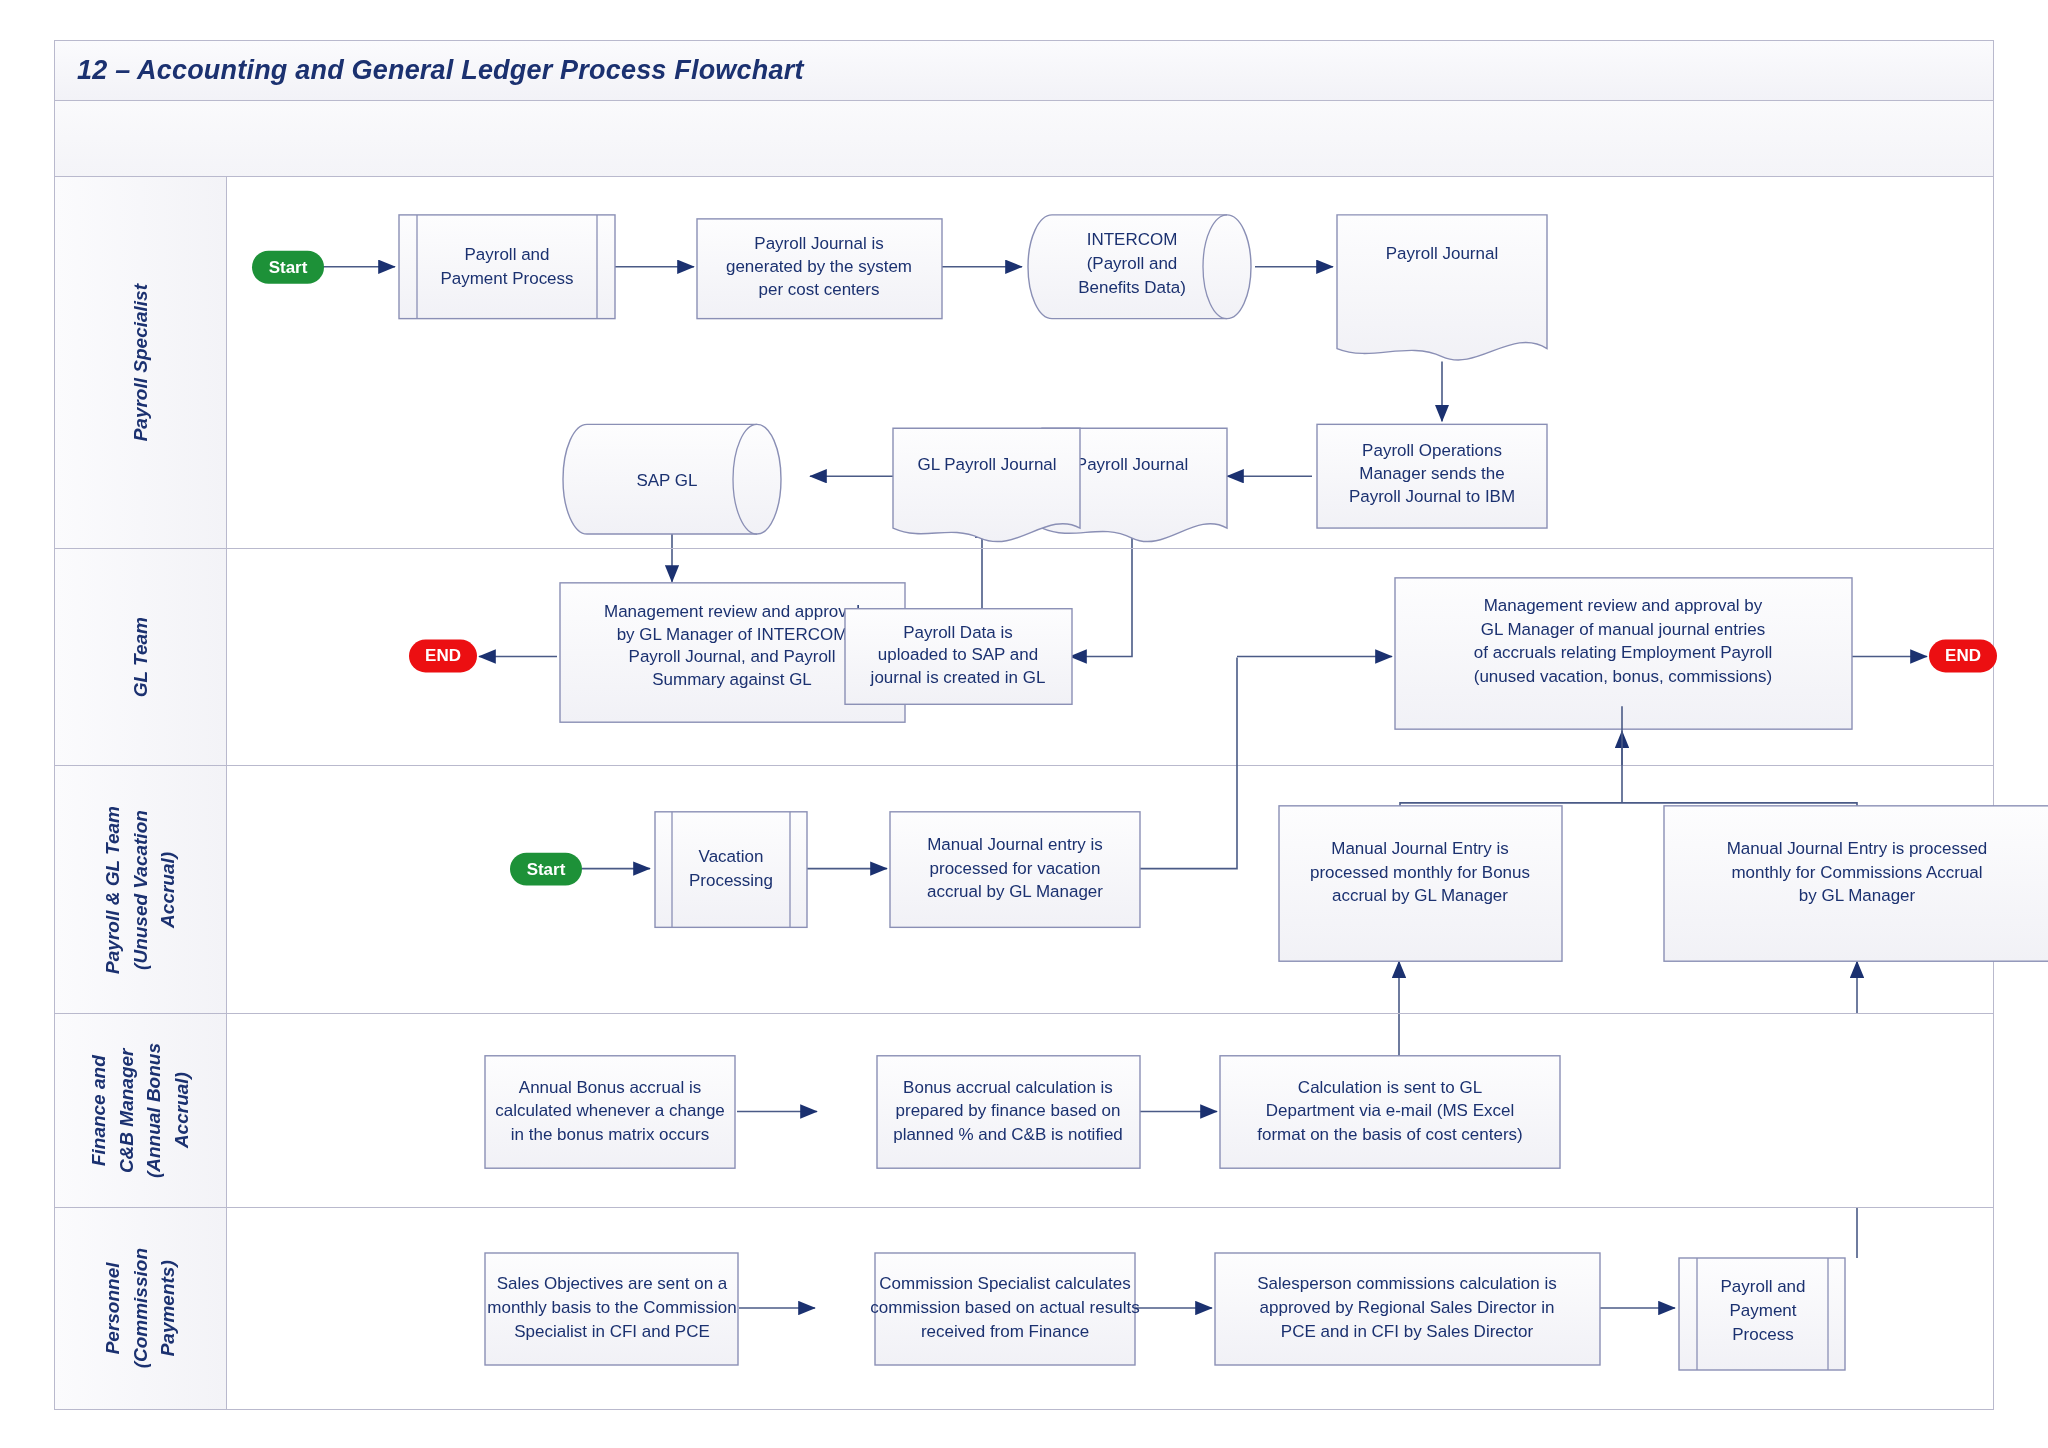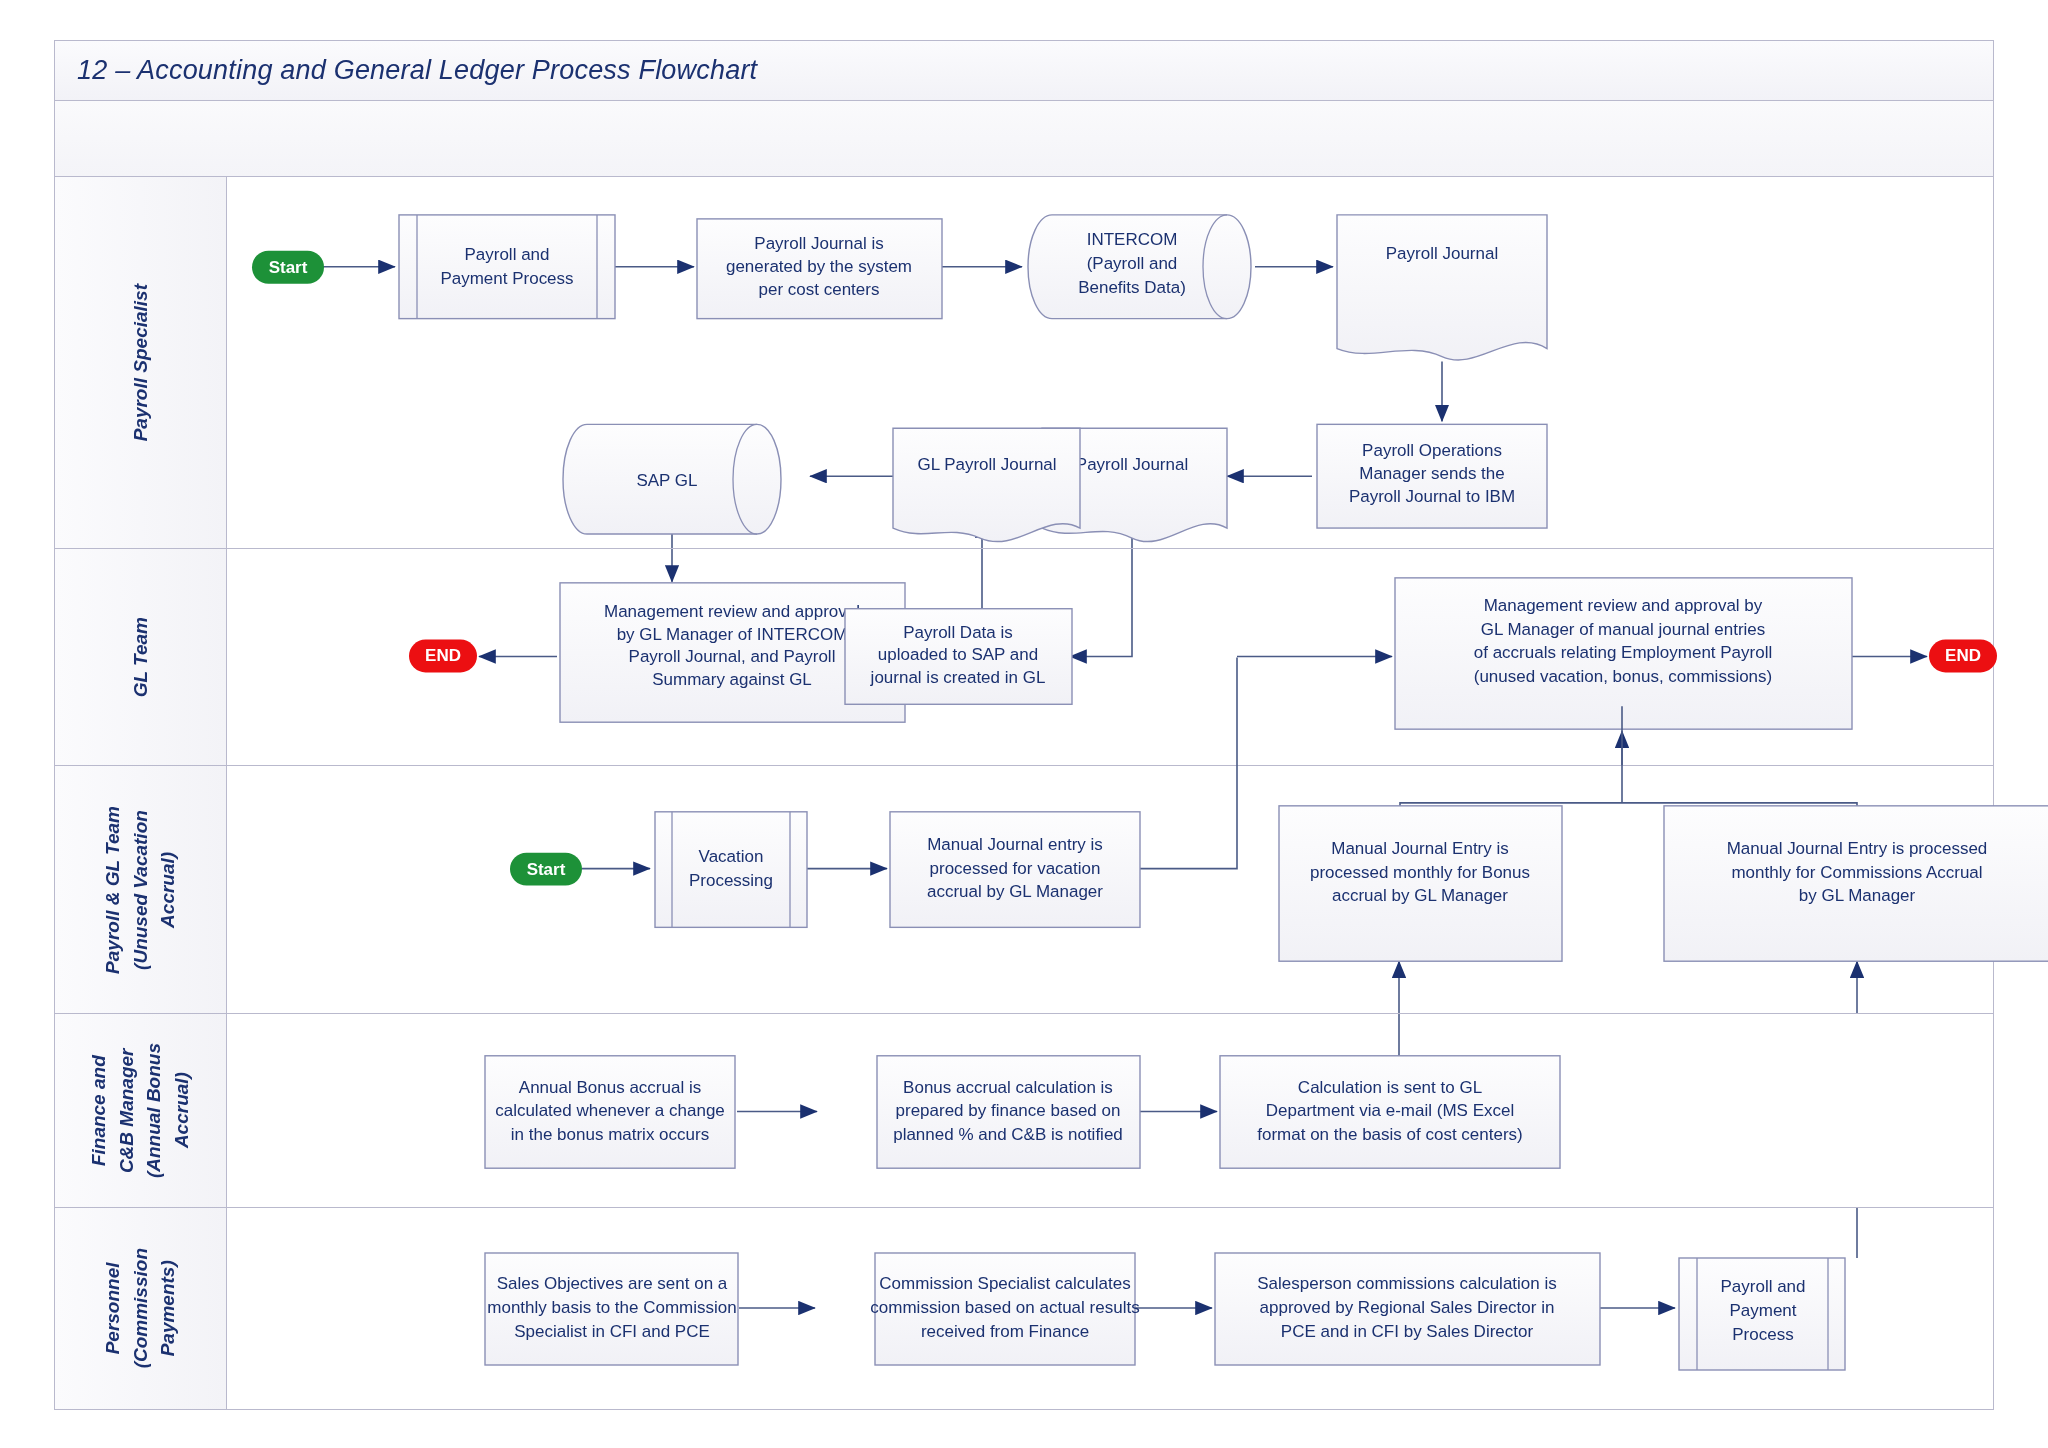--- a/index.html
+++ b/index.html
@@ -7,21 +7,21 @@
   #page{position:relative;width:2048px;height:1448px;background:#ffffff;overflow:hidden;}
 
   
   #frame{position:absolute;left:54px;top:40px;width:1940px;height:1370px;
          border:1px solid #b9b9cd;background:#ffffff;box-sizing:border-box;}
 
   
   #title-band{position:absolute;left:55px;top:41px;width:1938px;height:60px;
      background:linear-gradient(to bottom,#fbfbfd 0%,#f2f2f7 100%);
      border-bottom:1px solid #b9b9cd;box-sizing:border-box;display:flex;align-items:center;}
-  #title-text{font-family:"Liberation Sans",sans-serif;font-weight:normal;font-style:italic;
+  #title-text{font-family:"Liberation Sans",sans-serif;font-weight:bold;font-style:italic;
      font-size:27px;color:#1b3170;letter-spacing:.2px;padding-left:22px;white-space:nowrap;}
 
   
   #sub-band{position:absolute;left:55px;top:101px;width:1938px;height:76px;
      background:linear-gradient(to bottom,#fafafc 0%,#f4f4f8 100%);
      border-bottom:1px solid #b9b9cd;box-sizing:border-box;}
 
   .lane{position:absolute;left:55px;width:1938px;box-sizing:border-box;
         border-bottom:1px solid #b9b9cd;}
   .lane-header{position:absolute;left:0;top:0;width:172px;height:100%;

